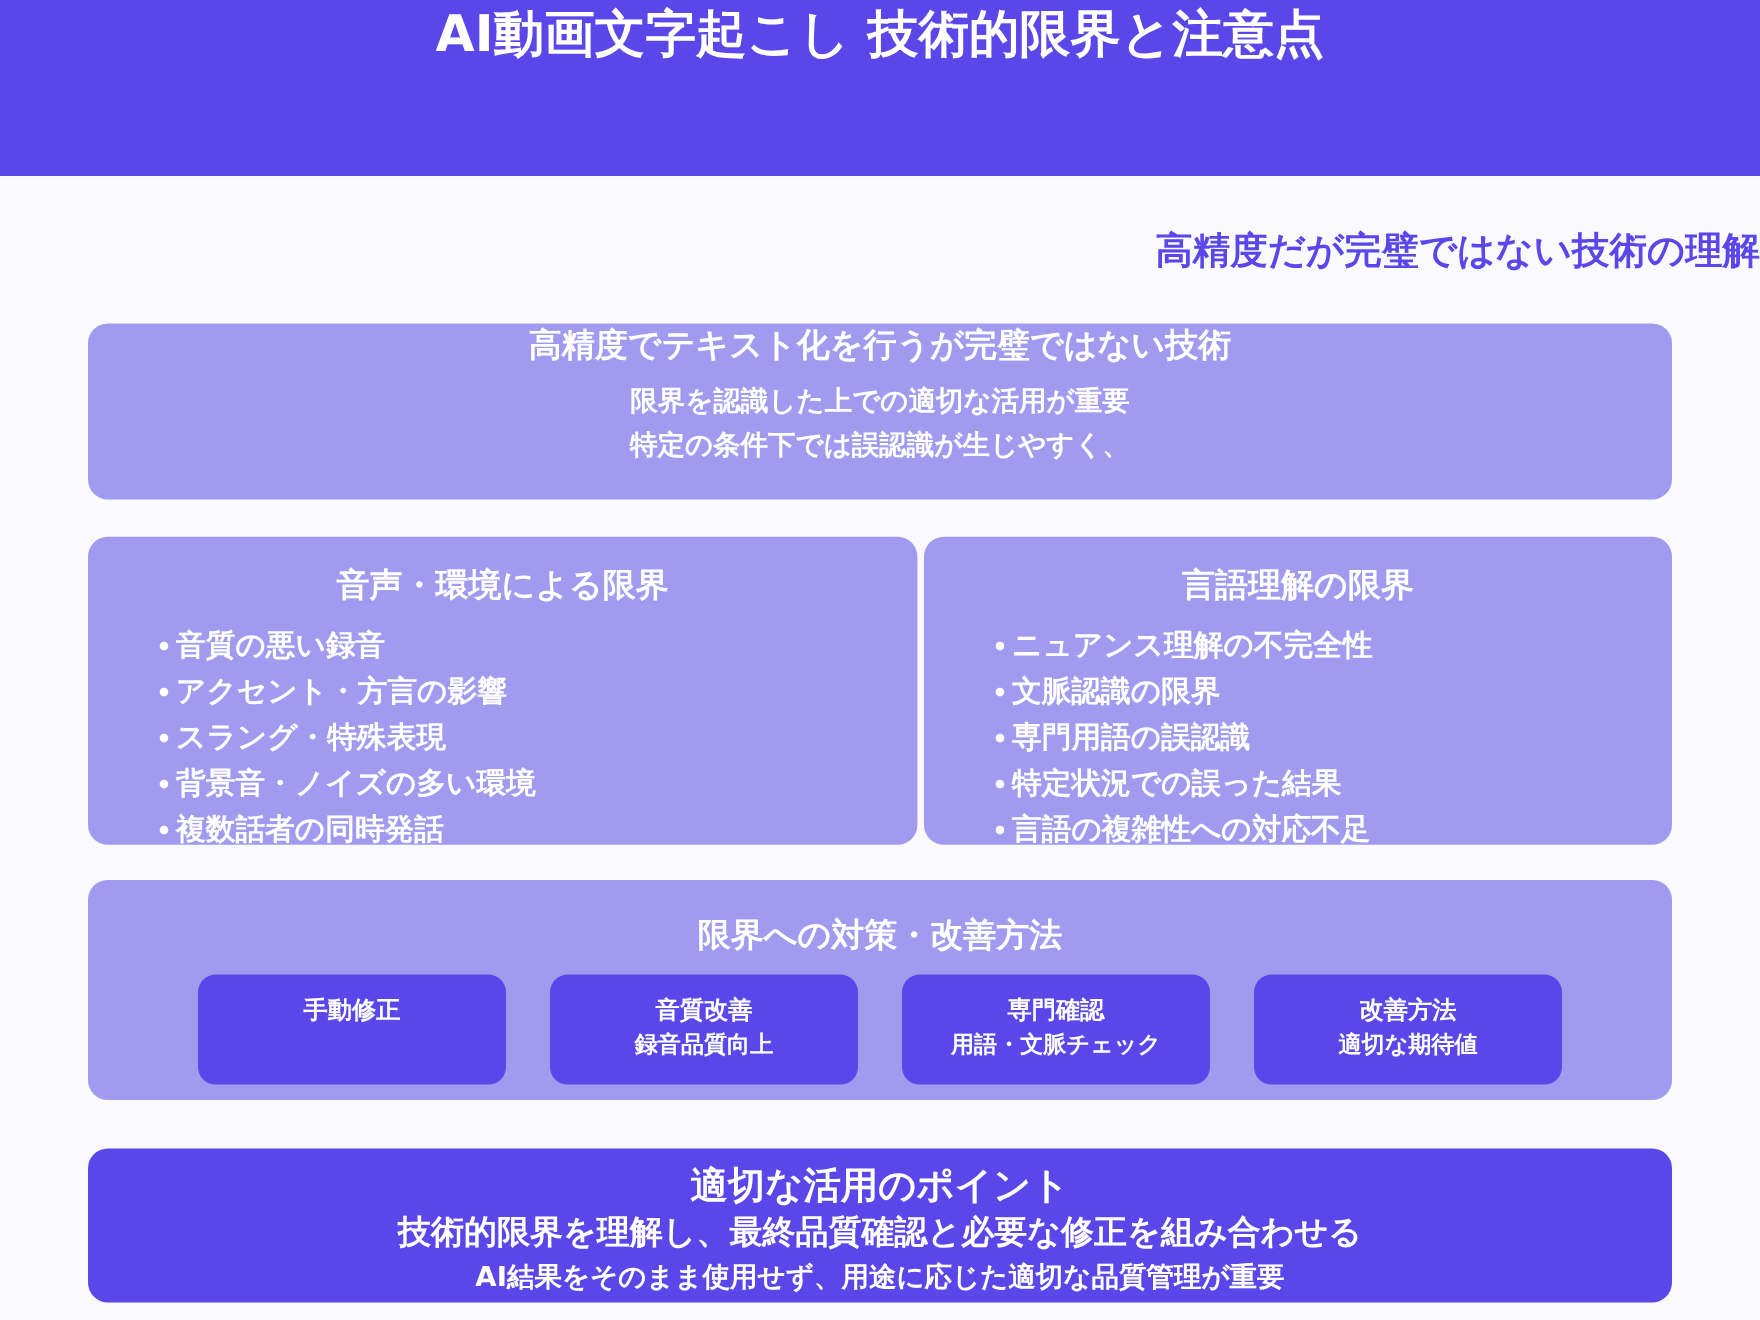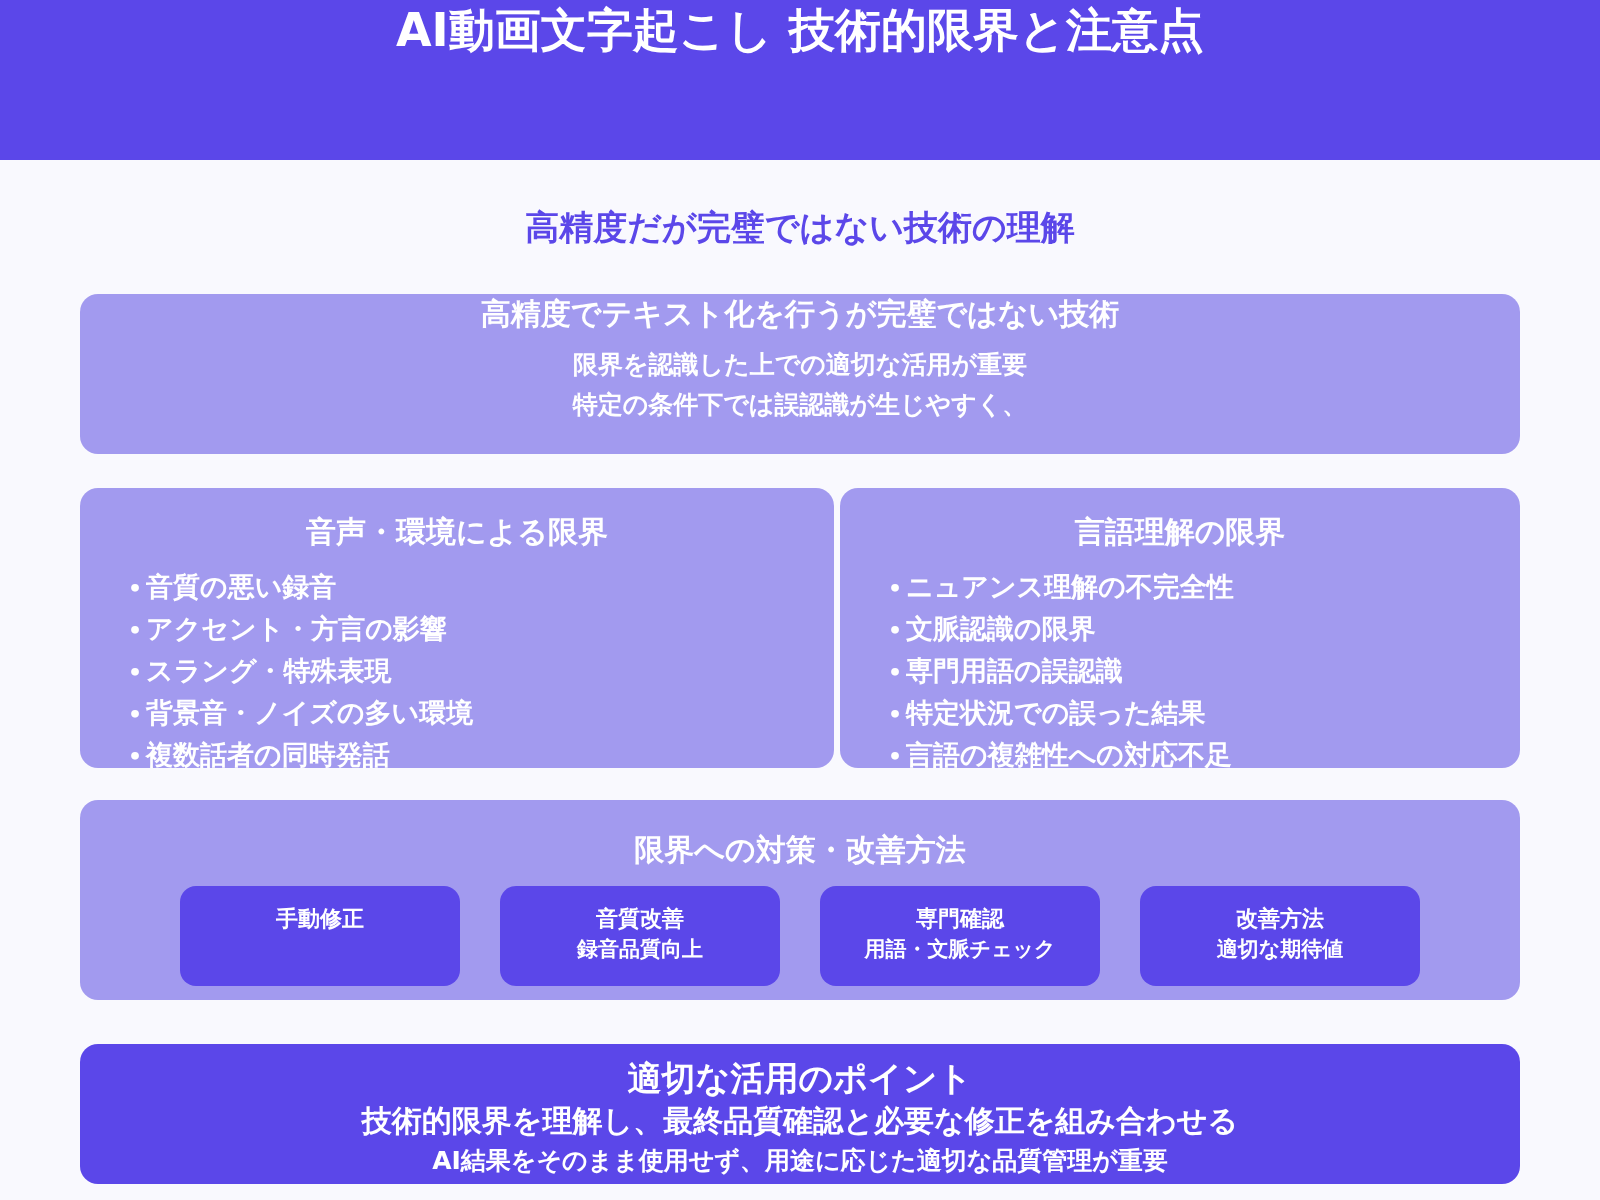--- a/index.html
+++ b/index.html
@@ -10,32 +10,32 @@
     font-weight: bold;
   }
   .header {
     position: absolute; left: 0; top: 0; width: 1600px; height: 160px;
     background: #5b47e9;
     display: flex; justify-content: center;
   }
   .header h1 { color: #ffffff; font-size: 46px; letter-spacing: 0px; }
   .subtitle {
     position: absolute; left: 0; top: 205px; width: 1600px;
-    text-align: center; color: #5b47e9; font-size: 34px;
+    text-align: right; color: #5b47e9; font-size: 34px;
   }
   .card {
     position: absolute; background: #a29aef; border-radius: 18px; color: #ffffff;
   }
   .top-card { left: 80px; top: 294px; width: 1440px; height: 160px; text-align: center; }
   .top-card .t { font-size: 30px; }
   .top-card .d { font-size: 25px; line-height: 40px; margin-top: 10px; }
   .mid-left { left: 80px; top: 488px; width: 754px; height: 280px; }
   .mid-right { left: 840px; top: 488px; width: 680px; height: 280px; }
   .mid-card .t { text-align: center; font-size: 30px; margin-top: 24px; }
-  .mid-card ul { list-style: none; margin-top: 14px; padding-left: 48px; }
+  .mid-card ul { list-style: none; margin-top: 14px; padding-left: 62px; }
   .mid-card li { font-size: 27px; line-height: 40px; }
   .mid-card li .bullet { display: inline-block; width: 18px; font-size: 22px; }
   .strat-card { left: 80px; top: 800px; width: 1440px; height: 200px; }
   .strat-card .t { text-align: center; font-size: 30px; margin-top: 30px; }
   .strat-row { position: absolute; top: 86px; left: 100px; display: flex; gap: 40px; }
   .strat-box {
     width: 280px; height: 100px; background: #5b47e9; border-radius: 16px;
     text-align: center; color: #ffffff; padding-top: 18px;
   }
   .strat-box .a { font-size: 22px; line-height: 30px; }

